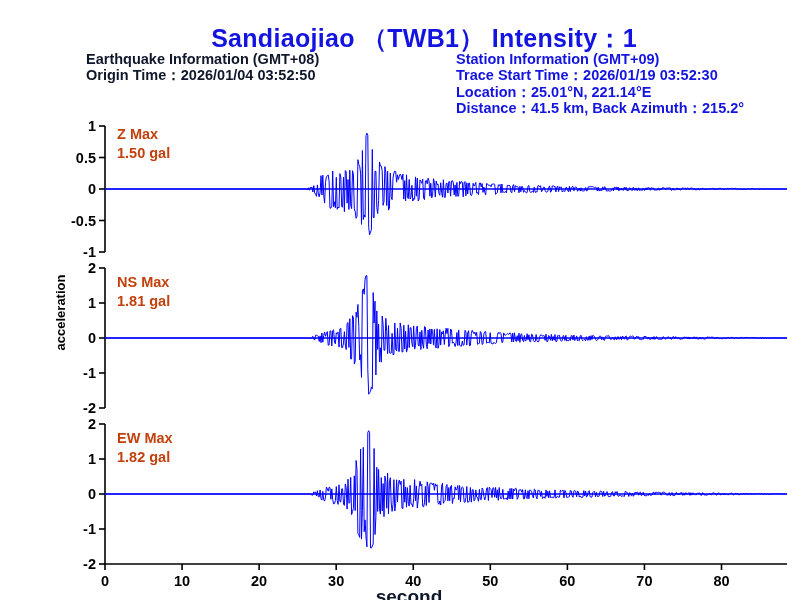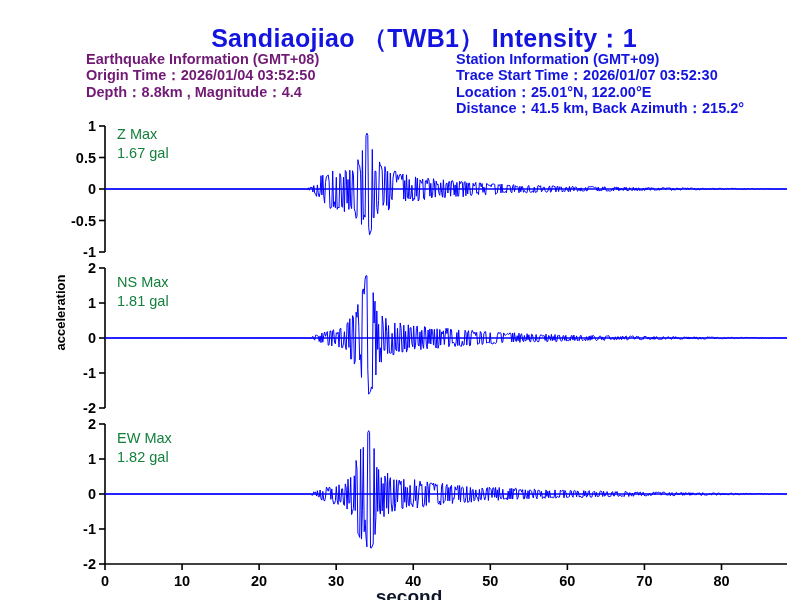--- a/index.html
+++ b/index.html
@@ -16,34 +16,34 @@
     position:absolute;left:0;top:6px;width:800px;
     text-align:center;
     color:#1414e0;
     font-size:25px;font-weight:bold;
     letter-spacing:0.3px;
     white-space:nowrap;
   }
 
   .infoblock{position:absolute;font-size:14.5px;font-weight:bold;line-height:16.4px;white-space:nowrap;}
   .infoblock div{white-space:nowrap;}
-  #eq-info{left:62px;top:35px;color:#701a75;}
+  #eq-info{left:62px;top:35px;color:#0f172a;}
   #st-info{left:432px;top:35px;color:#1414e0;}
 
   .ylabel{
     position:absolute;
     left:-24px;top:289px;
     width:120px;text-align:center;
     transform:rotate(-90deg);
     transform-origin:center center;
     font-size:13px;font-weight:bold;color:#000;
   }
 
   .maxlabel{
-    position:absolute;color:#15803d;font-size:14.5px;font-weight:normal;
+    position:absolute;color:#c2410c;font-size:14.5px;font-weight:bold;
     line-height:19px;white-space:nowrap;
   }
   .maxlabel .l2{}
 
   .xaxis-title{
     position:absolute;left:340px;top:570px;width:90px;text-align:center;
     font-size:19px;font-weight:bold;color:#0f172a;
   }
   .watermark{
     position:absolute;left:468px;top:567px;
@@ -56,35 +56,34 @@
 </head>
 <body>
 
 <div id="stage">
 
   <div class="title">Sandiaojiao （TWB1） Intensity：1</div>
 
   <div class="infoblock" id="eq-info">
     <div>Earthquake Information  (GMT+08)</div>
     <div>Origin Time：2026/01/04 03:52:50</div>
-    <div>Depth：8.8km , Magnitude：4.4</div>
   </div>
 
   <div class="infoblock" id="st-info">
     <div>Station Information  (GMT+09)</div>
-    <div>Trace Start Time：2026/01/07 03:52:30</div>
-    <div>Location：25.01°N, 122.00°E</div>
+    <div>Trace Start Time：2026/01/19 03:52:30</div>
+    <div>Location：25.01°N, 221.14°E</div>
     <div>Distance：41.5 km, Back Azimuth：215.2°</div>
   </div>
 
   <div class="ylabel">acceleration</div>
 
   <div class="maxlabel" id="max-z" style="left:93px;top:109px;">
     <div class="l1">Z Max</div>
-    <div class="l2">1.67 gal</div>
+    <div class="l2">1.50 gal</div>
   </div>
   <div class="maxlabel" id="max-ns" style="left:93px;top:257px;">
     <div class="l1">NS Max</div>
     <div class="l2">1.81 gal</div>
   </div>
   <div class="maxlabel" id="max-ew" style="left:93px;top:413px;">
     <div class="l1">EW Max</div>
     <div class="l2">1.82 gal</div>
   </div>
 

